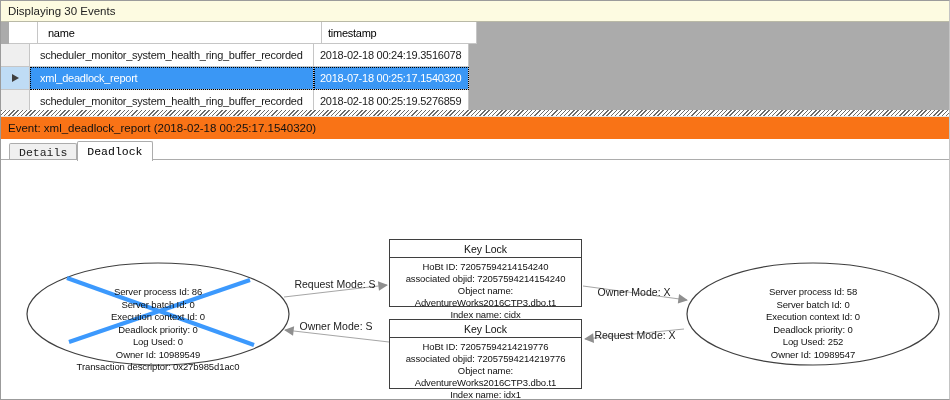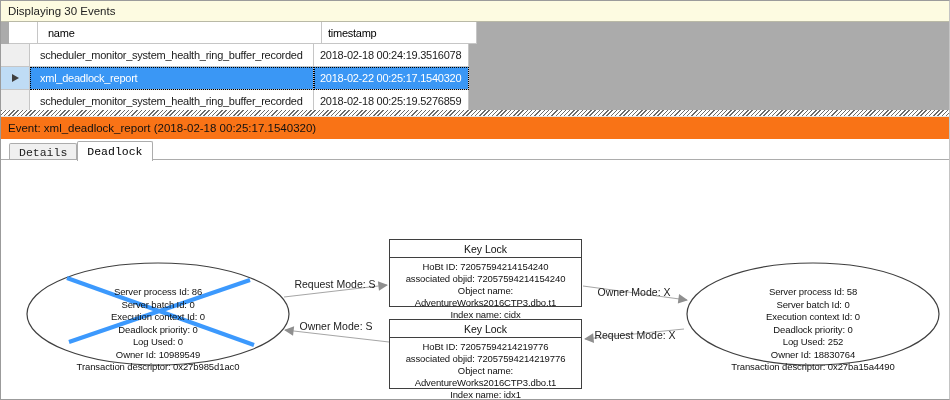--- a/index.html
+++ b/index.html
@@ -65,21 +65,21 @@
     <div class="grid-row">
       <div class="cell sel"></div>
       <div class="cell name">scheduler_monitor_system_health_ring_buffer_recorded</div>
       <div class="cell ts">2018-02-18 00:24:19.3516078</div>
     </div>
     <div class="grid-row row-selected">
       <div class="cell sel">
           <span class="tri"></span>
         </div>
       <div class="cell name">xml_deadlock_report</div>
-      <div class="cell ts">2018-02-22 00:25:17.1540320</div>
+      <div class="cell ts">2018-07-18 00:25:17.1540320</div>
     </div>
     <div class="grid-row">
       <div class="cell sel"></div>
       <div class="cell name">scheduler_monitor_system_health_ring_buffer_recorded</div>
       <div class="cell ts">2018-02-18 00:25:19.5276859</div>
     </div>
   </div>
 
   <div class="splitter"></div>
 
@@ -121,22 +121,21 @@
       <span>Owner Id: 10989549</span>
       <span>Transaction descriptor: 0x27b985d1ac0</span>
     </div>
 
     <div class="node-text" style="left:687px; top:110px;">
       <span>Server process Id: 58</span>
       <span>Server batch Id: 0</span>
       <span>Execution context Id: 0</span>
       <span>Deadlock priority: 0</span>
       <span>Log Used: 252</span>
-      <span>Owner Id: 18830764</span>
-      <span>Transaction descriptor: 0x27ba15a4490</span>
+      <span>Owner Id: 10989547</span>
     </div>
 
     <div class="lockbox" style="left:388px; top:79px; height:68px;">
       <div class="title">Key Lock</div>
       <div class="body">
         <span>HoBt ID: 72057594214154240</span>
         <span>associated objid: 72057594214154240</span>
         <span>Object name: AdventureWorks2016CTP3.dbo.t1</span>
         <span>Index name: cidx</span>
       </div>

